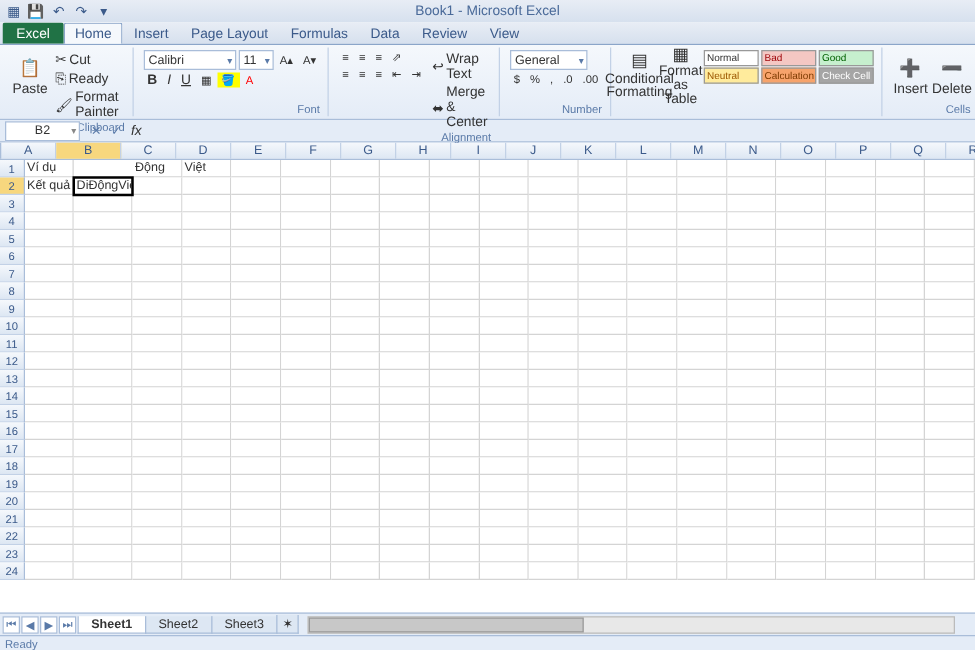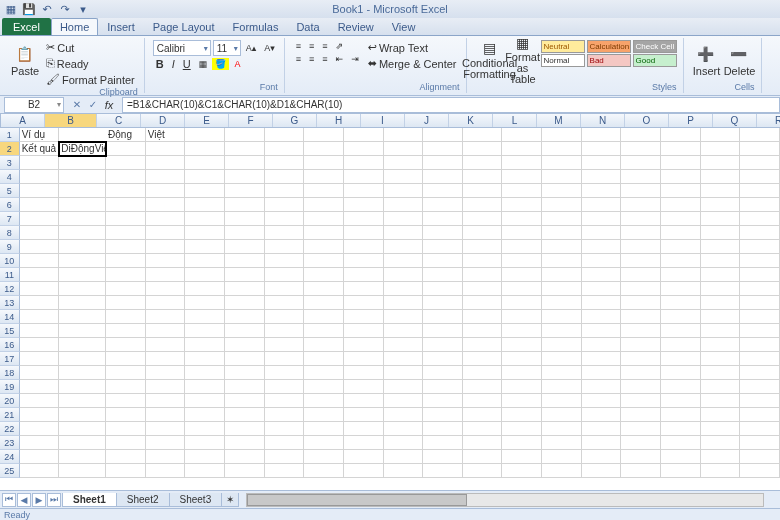--- a/index.html
+++ b/index.html
@@ -101,21 +101,21 @@
             <span>Format Painter</span>
           </div>
       </div>
     </div>
     <div class="group-label">Clipboard</div>
   </div>
 
   <div class="group">
     <div class="group-body stack">
       <div class="row">
-        <div class="sel" style="width:58px">Calibri</div>
+        <div class="sel" style="width:74px">Calibri</div>
         <div class="sel" style="width:28px">11</div>
         <span class="mini">A▴</span>
         <span class="mini">A▾</span>
       </div>
       <div class="row">
         <span class="mini">
             <b>B</b>
           </span>
         <span class="mini">
             <i>I</i>
@@ -155,47 +155,59 @@
           </div>
         <div class="mini">
             <span>⬌</span>
             <span>Merge &amp; Center</span>
           </div>
       </div>
     </div>
     <div class="group-label">Alignment</div>
   </div>
 
+  <div class="group">
+    <div class="group-body stack">
+      <div class="sel" style="width:62px">General</div>
+      <div class="row">
+        <span class="mini">$</span>
+        <span class="mini">%</span>
+        <span class="mini">,</span>
+        <span class="mini">.0</span>
+        <span class="mini">.00</span>
+      </div>
+    </div>
+    <div class="group-label">Number</div>
+  </div>
 
   <div class="group">
     <div class="group-body">
       <div class="btn-lg">
           <span class="ic">▤</span>
           <span>Conditional
 Formatting</span>
         </div>
       <div class="btn-lg">
           <span class="ic">▦</span>
           <span>Format as
 Table</span>
         </div>
       <div class="stack">
         <div class="row">
+          <div class="swatch s-normal">Normal</div>
+          <div class="swatch s-bad">Bad</div>
+          <div class="swatch s-good">Good</div>
+        </div>
+        <div class="row">
           <div class="swatch s-neutral">Neutral</div>
           <div class="swatch s-calc">Calculation</div>
           <div class="swatch s-check">Check Cell</div>
         </div>
-        <div class="row">
-          <div class="swatch s-normal">Normal</div>
-          <div class="swatch s-bad">Bad</div>
-          <div class="swatch s-good">Good</div>
-        </div>
       </div>
     </div>
-    <div class="group-label">Styles</div>
   </div>
 
   <div class="group">
     <div class="group-body">
       <div class="btn-lg">
           <span class="ic">➕</span>
           <span>Insert</span>
         </div>
       <div class="btn-lg">
           <span class="ic">➖</span>
@@ -208,21 +220,20 @@
 
 <div class="namebox-row">
   <div class="namebox">B2</div>
   <div class="fx-btns">
     <div class="fx-btn">✕</div>
     <div class="fx-btn">✓</div>
     <div class="fx-btn">
         <i>fx</i>
       </div>
   </div>
-  <div class="formula-bar">=B1&amp;CHAR(10)&amp;C1&amp;CHAR(10)&amp;D1&amp;CHAR(10)</div>
 </div>
 
 <div class="grid-area">
   <div class="col-headers">
     <div class="corner"></div>
     <div id="col-headers-inner" style="display:flex">
         <div class="col-h">A</div>
         <div class="col-h sel-col" style="width: 52px;">B</div>
         <div class="col-h">C</div>
         <div class="col-h">D</div>
@@ -764,42 +775,20 @@
         <div class="cell"></div>
         <div class="cell"></div>
         <div class="cell"></div>
         <div class="cell"></div>
         <div class="cell"></div>
         <div class="cell"></div>
         <div class="cell"></div>
         <div class="cell"></div>
         <div class="cell"></div>
       </div>
-      <div class="grid-row">
-        <div class="row-h">25</div>
-        <div class="cell"></div>
-        <div class="cell" style="width: 52px;"></div>
-        <div class="cell"></div>
-        <div class="cell"></div>
-        <div class="cell"></div>
-        <div class="cell"></div>
-        <div class="cell"></div>
-        <div class="cell"></div>
-        <div class="cell"></div>
-        <div class="cell"></div>
-        <div class="cell"></div>
-        <div class="cell"></div>
-        <div class="cell"></div>
-        <div class="cell"></div>
-        <div class="cell"></div>
-        <div class="cell"></div>
-        <div class="cell"></div>
-        <div class="cell"></div>
-        <div class="cell"></div>
-      </div>
     </div>
 </div>
 
 <div class="sheet-tabs">
   <div class="nav-btn">⏮</div>
   <div class="nav-btn">◀</div>
   <div class="nav-btn">▶</div>
   <div class="nav-btn">⏭</div>
   <div class="sheet-tab active">Sheet1</div>
   <div class="sheet-tab">Sheet2</div>

